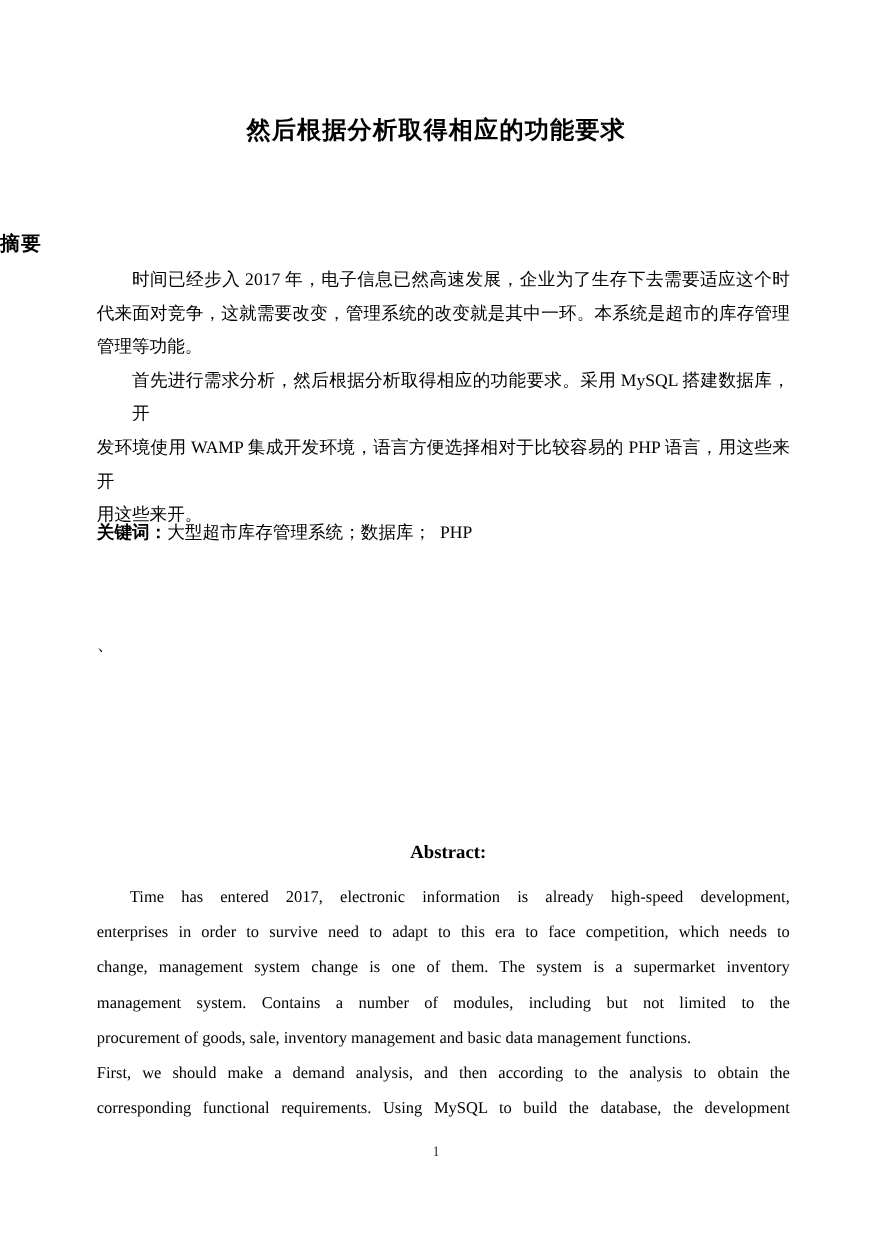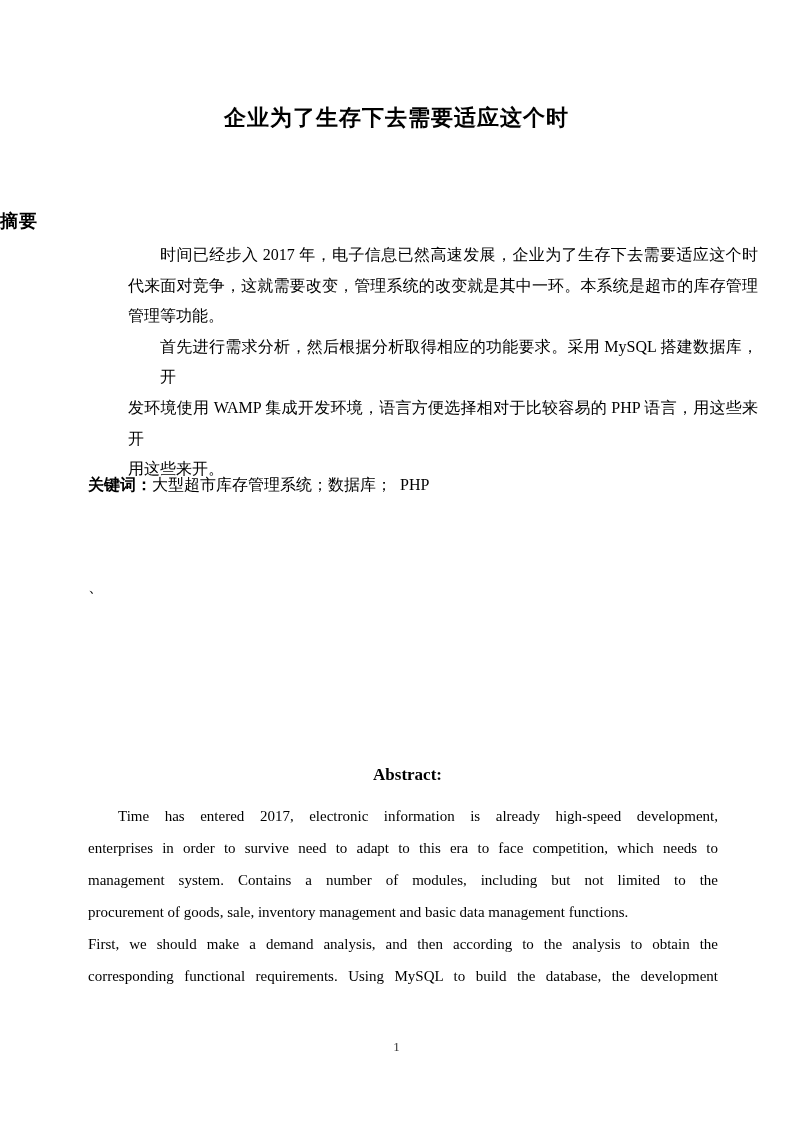--- a/index.html
+++ b/index.html
@@ -33,21 +33,20 @@
     font-size: 18px;
     line-height: 22px;
     letter-spacing: 1px;
   }
   .cn-body {
     position: absolute;
     top: 240px; left: 88px; width: 630px;
     font-family: "Liberation Serif", serif;
     font-size: 16px;
     line-height: 30.6px;
-    margin-left: 40px;
   }
   .line { width: 100%; }
   .fill { text-align: justify; text-align-last: justify; }
   .indent-cn { padding-left: 32px; box-sizing: border-box; }
   .indent-en { padding-left: 30px; box-sizing: border-box; }
   .keywords {
     position: absolute;
     top: 470px; left: 88px; width: 630px;
     font-size: 16px;
     line-height: 30px;
@@ -90,21 +89,21 @@
     font-family: "Liberation Serif", serif;
     font-size: 13px;
     color: #333333;
   }
 </style>
 </head>
 <body>
 
 <div class="page">
 
-  <h1 class="doc-title">企业为了生存下去需要适应这个时</h1>
+  <h1 class="doc-title">然后根据分析取得相应的功能要求</h1>
 
   <h2 class="cn-heading">摘要</h2>
 
   <div class="cn-body">
     <div class="line fill indent-cn">时间已经步入 2017 年，电子信息已然高速发展，企业为了生存下去需要适应这个时</div>
     <div class="line fill">代来面对竞争，这就需要改变，管理系统的改变就是其中一环。本系统是超市的库存管理</div>
     <div class="line">管理等功能。</div>
     <div class="line fill indent-cn">首先进行需求分析，然后根据分析取得相应的功能要求。采用 MySQL 搭建数据库，开</div>
     <div class="line fill">发环境使用 WAMP 集成开发环境，语言方便选择相对于比较容易的 PHP 语言，用这些来开</div>
     <div class="line">用这些来开。</div>
@@ -114,20 +113,21 @@
     <span class="kw-label">关键词：</span><span class="kw-text">大型超市库存管理系统；数据库；  PHP</span>
   </div>
 
   <div class="stray-mark">、</div>
 
   <h2 class="en-heading">Abstract:</h2>
 
   <div class="en-body">
     <div class="line fill indent-en">Time has entered 2017, electronic information is already high-speed development,</div>
     <div class="line fill">enterprises in order to survive need to adapt to this era to face competition, which needs to</div>
+    <div class="line fill">change, management system change is one of them. The system is a supermarket inventory</div>
     <div class="line fill">management system. Contains a number of modules, including but not limited to the</div>
     <div class="line">procurement of goods, sale, inventory management and basic data management functions.</div>
     <div class="line fill">First, we should make a demand analysis, and then according to the analysis to obtain the</div>
     <div class="line fill">corresponding functional requirements. Using MySQL to build the database, the development</div>
   </div>
 
   <div class="page-number">1</div>
 
 </div>
 

